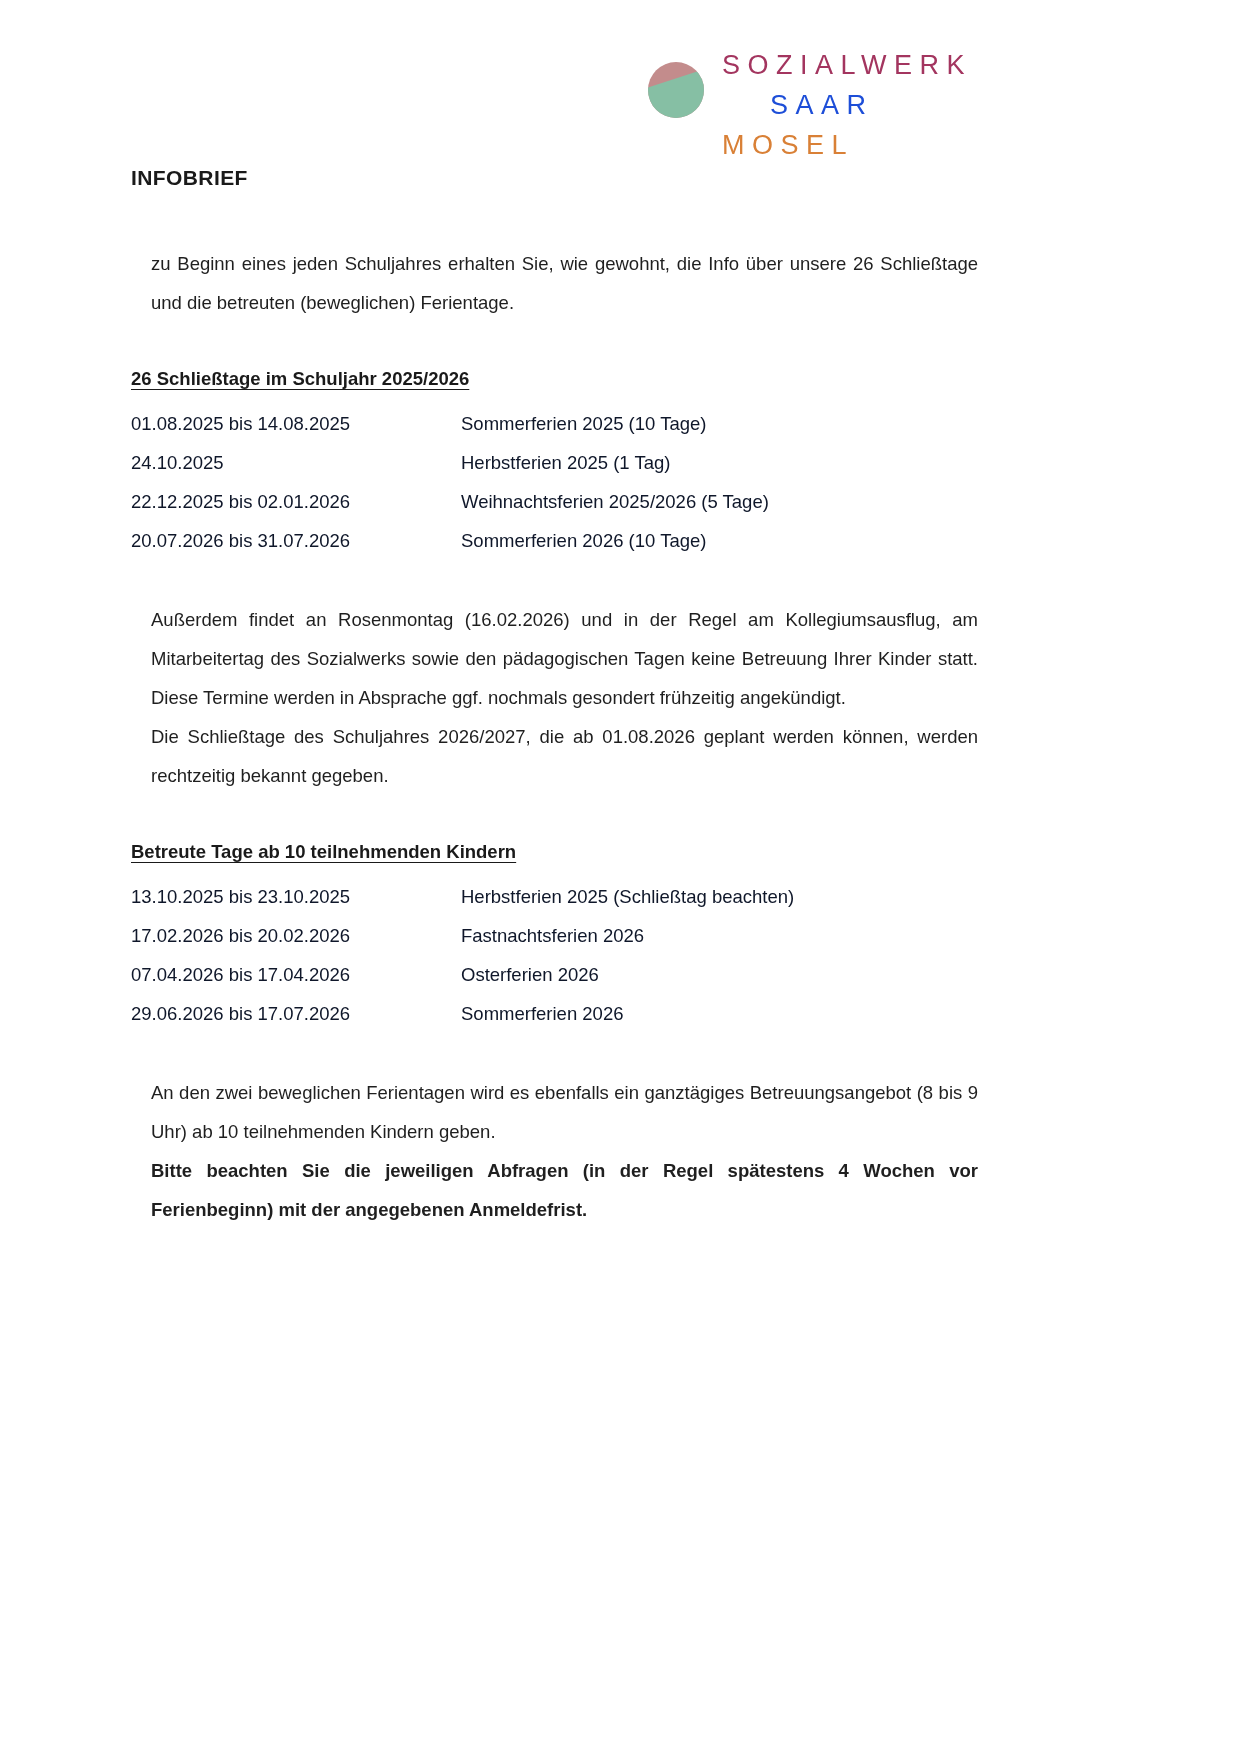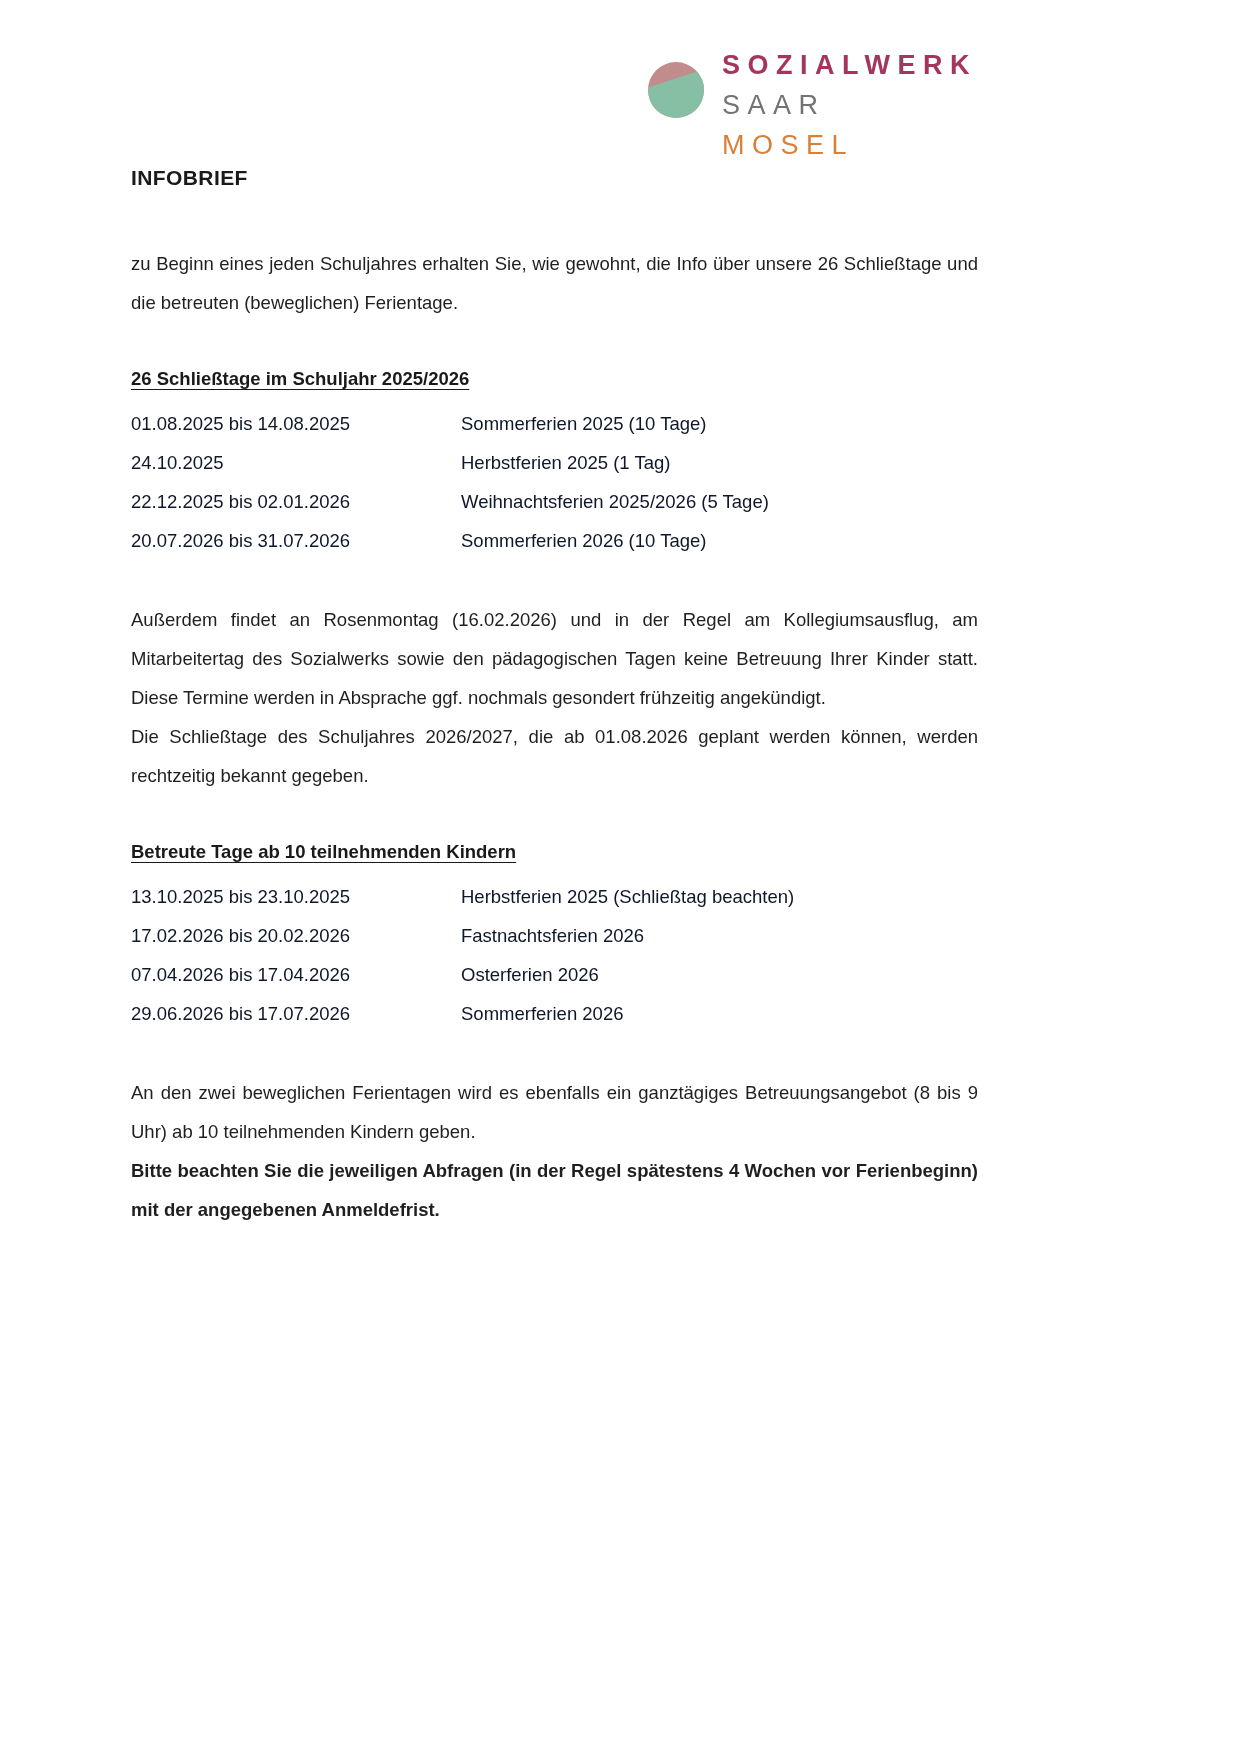--- a/index.html
+++ b/index.html
@@ -54,22 +54,22 @@
     margin-left: 18px;
     line-height: 1;
   }
   .logo-line {
     font-family: "Liberation Sans", sans-serif;
     font-size: 27px;
     letter-spacing: 7.5px;
     font-weight: 400;
     white-space: nowrap;
   }
-  .logo-line.l1 { color: #a3355f; font-weight: bold; }
-  .logo-line.l2 { color: #737373; margin-top: 13px; }
+  .logo-line.l1 { color: #a3355f; }
+  .logo-line.l2 { color: #1d4ed8; margin-top: 13px; margin-left: 48px; }
   .logo-line.l3 { color: #d98036; margin-top: 13px; }
 
   
   .content {
     position: absolute;
     left: 131px;
     top: 166px;
     width: 847px;
   }
 
@@ -80,21 +80,21 @@
     margin: 0 0 54px 0;
   }
 
   .para {
     font-size: 18.5px;
     line-height: 39px;
     margin: 0;
     color: #1f1f1f;
     font-weight: 400;
   }
-  .para.justify { text-align: justify; }
+  .para.justify { text-align: justify; margin-left: 20px; }
   .para.bold { font-weight: bold; }
   .gap-md { height: 40px; }
 
   .section-head {
     font-size: 18.5px;
     font-weight: bold;
     text-decoration: underline;
     text-underline-offset: 4px;
     margin: 0 0 6px 0;
     display: inline-block;

